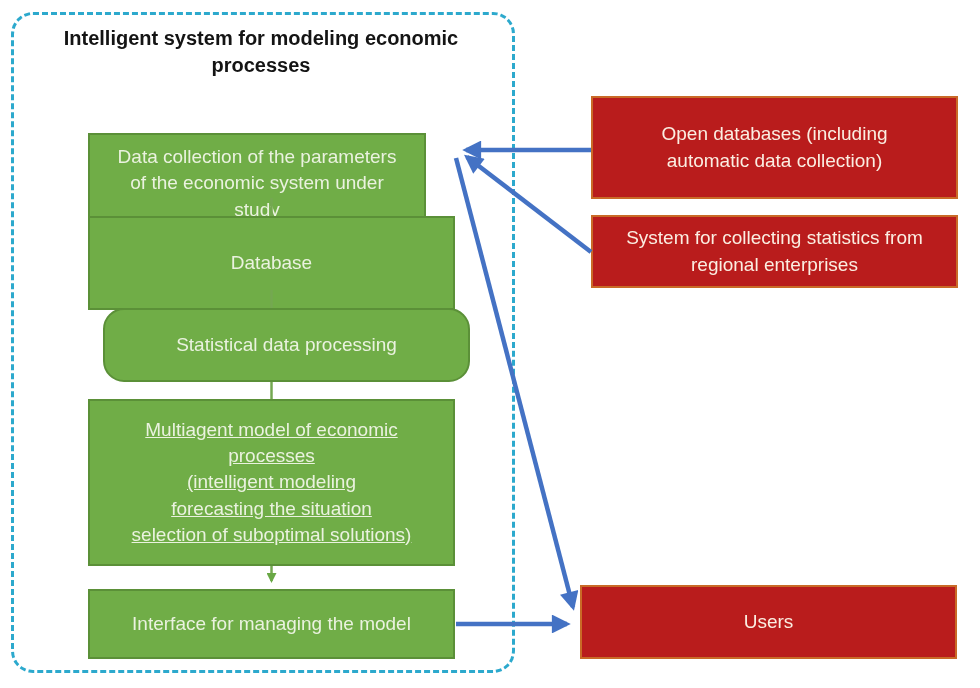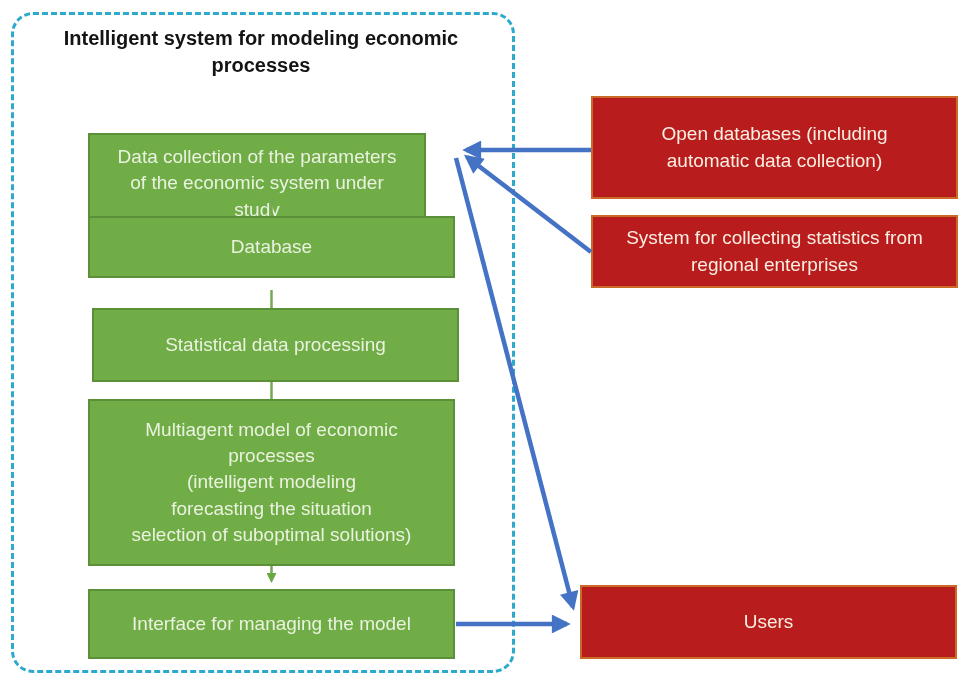--- a/index.html
+++ b/index.html
@@ -18,23 +18,23 @@
   .left-title{left:31px;top:25px;width:460px;}
   .right-title{left:591px;top:38px;width:367px;}
   .box{
     position:absolute;display:flex;align-items:center;justify-content:center;
     text-align:center;font-size:19px;line-height:1.37;white-space:pre-line;
     box-sizing:border-box;padding:2px 8px;
   }
   .gbox{background:#70AD47;border:2px solid #5B9038;color:#EAF2DF;}
   .obox{background:#b91c1c;border:2px solid #C96A27;color:#FBEEE2;}
   .g1{left:88px;top:97px;width:338px;height:101px;margin-top:36px;}
-  .g2{left:88px;top:216px;width:367px;height:62px;}
-  .g3{left:92px;top:308px;width:367px;height:74px;}
-  .g4{left:88px;top:399px;width:367px;height:167px;}
+  .g2{left:88px;top:216px;width:367px;height:94px;}
+  .g3{left:103px;top:308px;width:367px;height:74px;border-radius:21px;}
+  .g4{left:88px;top:399px;width:367px;height:167px;text-decoration:underline;}
   .g5{left:88px;top:589px;width:367px;height:70px;text-align:right;}
   .o1{left:591px;top:96px;width:367px;height:103px;}
   .o2{left:591px;top:215px;width:367px;height:73px;}
   .o3{left:580px;top:585px;width:377px;height:74px;}
   svg.overlay{position:absolute;left:0;top:0;pointer-events:none;}
 </style>
 </head>
 <body>
 
 <div class="canvas">

